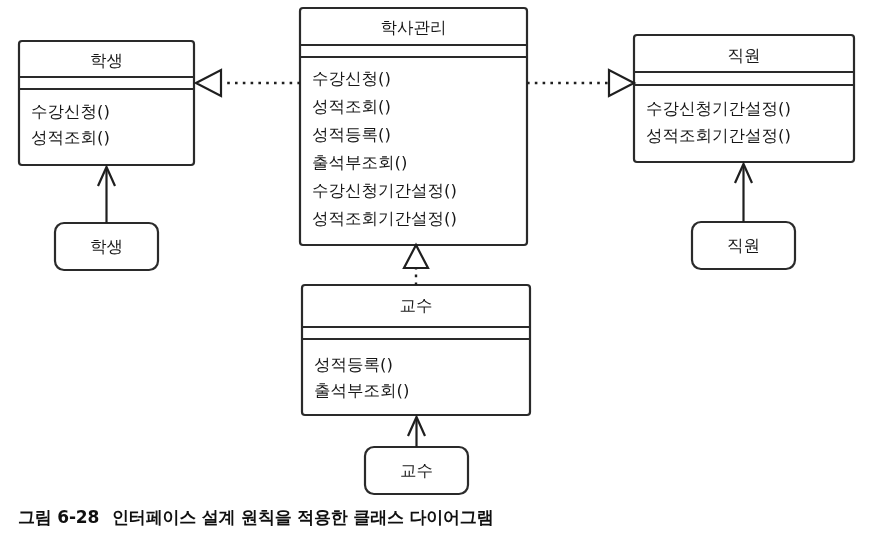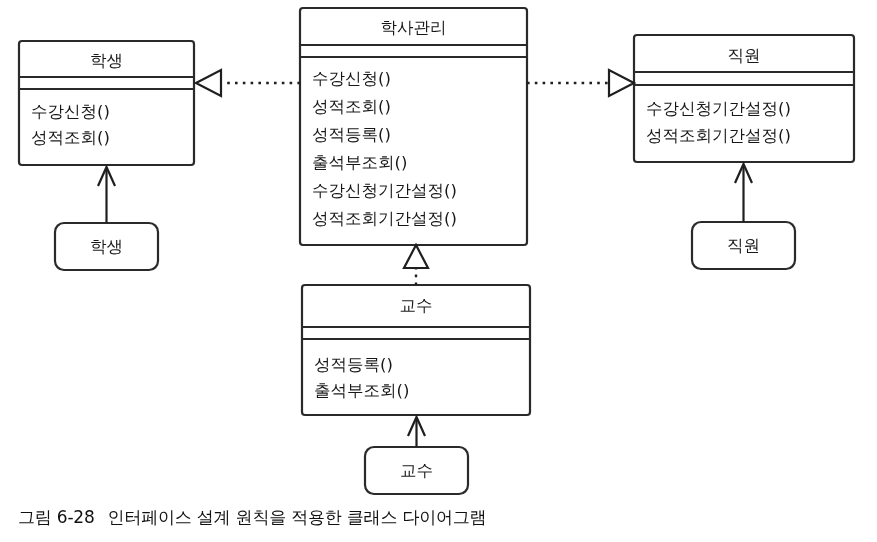--- a/index.html
+++ b/index.html
@@ -80,21 +80,21 @@
   }
   .actor-label {
     font-size: 16.5px;
     text-anchor: middle;
   }
   .caption {
     position: absolute;
     left: 18px;
     top: 506px;
     font-size: 17px;
-    font-weight: normal;
+    font-weight: bold;
     letter-spacing: -0.2px;
     white-space: nowrap;
     color: #101010;
     text-align: right;
   }
   .caption .cap-num { margin-right: 13px; }
 </style>
 </head>
 <body>
 

